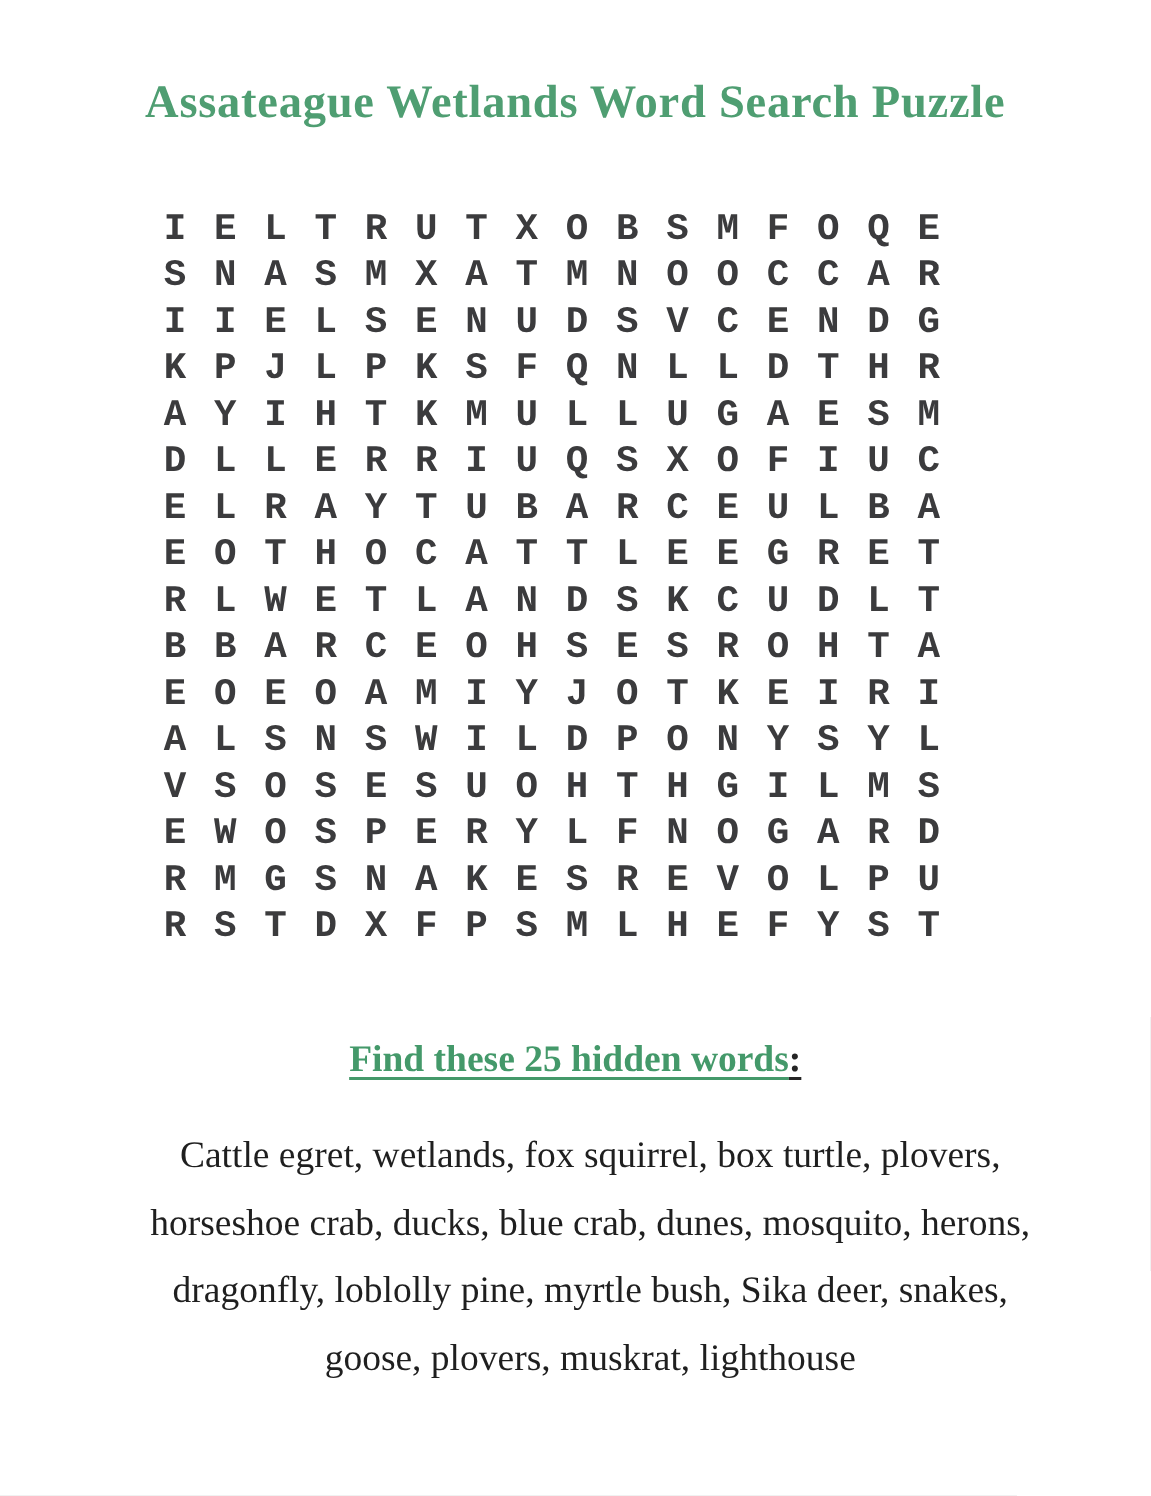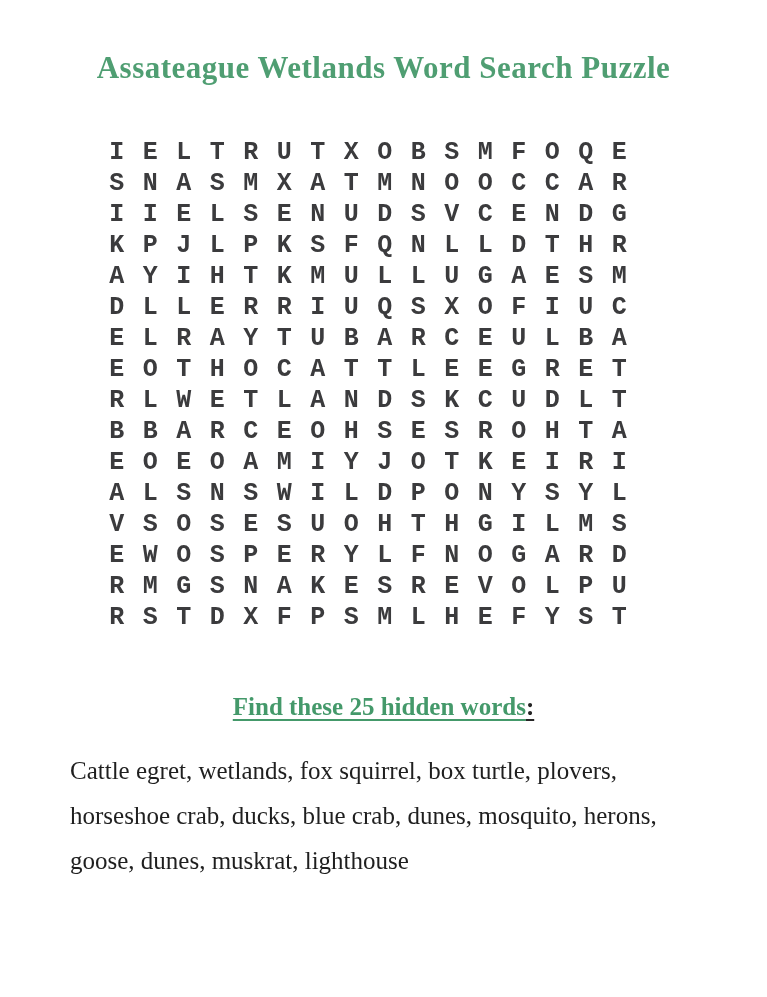--- a/index.html
+++ b/index.html
@@ -56,20 +56,21 @@
     color: #252525;
     text-decoration: underline;
     text-underline-offset: 4px;
     text-decoration-thickness: 2px;
   }
   .word-list {
     margin: 27px 50px 0 70px;
     font-size: 25px;
     color: #1f1f1f;
     font-family: "Liberation Serif", serif;
+    text-align: center;
   }
   .word-line {
     display: block;
     height: 45px;
     line-height: 45px;
     white-space: nowrap;
   }
 </style>
 </head>
 <body>
@@ -369,16 +370,17 @@
       </div>
     </div>
 
   <div class="find-heading">
     <span class="green-part">Find these 25 hidden words</span><span class="colon-part">:</span>
   </div>
 
   <div class="word-list">
       <span class="word-line">Cattle egret, wetlands, fox squirrel, box turtle, plovers,</span>
       <span class="word-line">horseshoe crab, ducks, blue crab, dunes, mosquito, herons,</span>
-      <span class="word-line">goose, dunes, muskrat, lighthouse</span>
+      <span class="word-line">dragonfly, loblolly pine, myrtle bush, Sika deer, snakes,</span>
+      <span class="word-line">goose, plovers, muskrat, lighthouse</span>
     </div>
 
 </div>
 
 </body></html>

